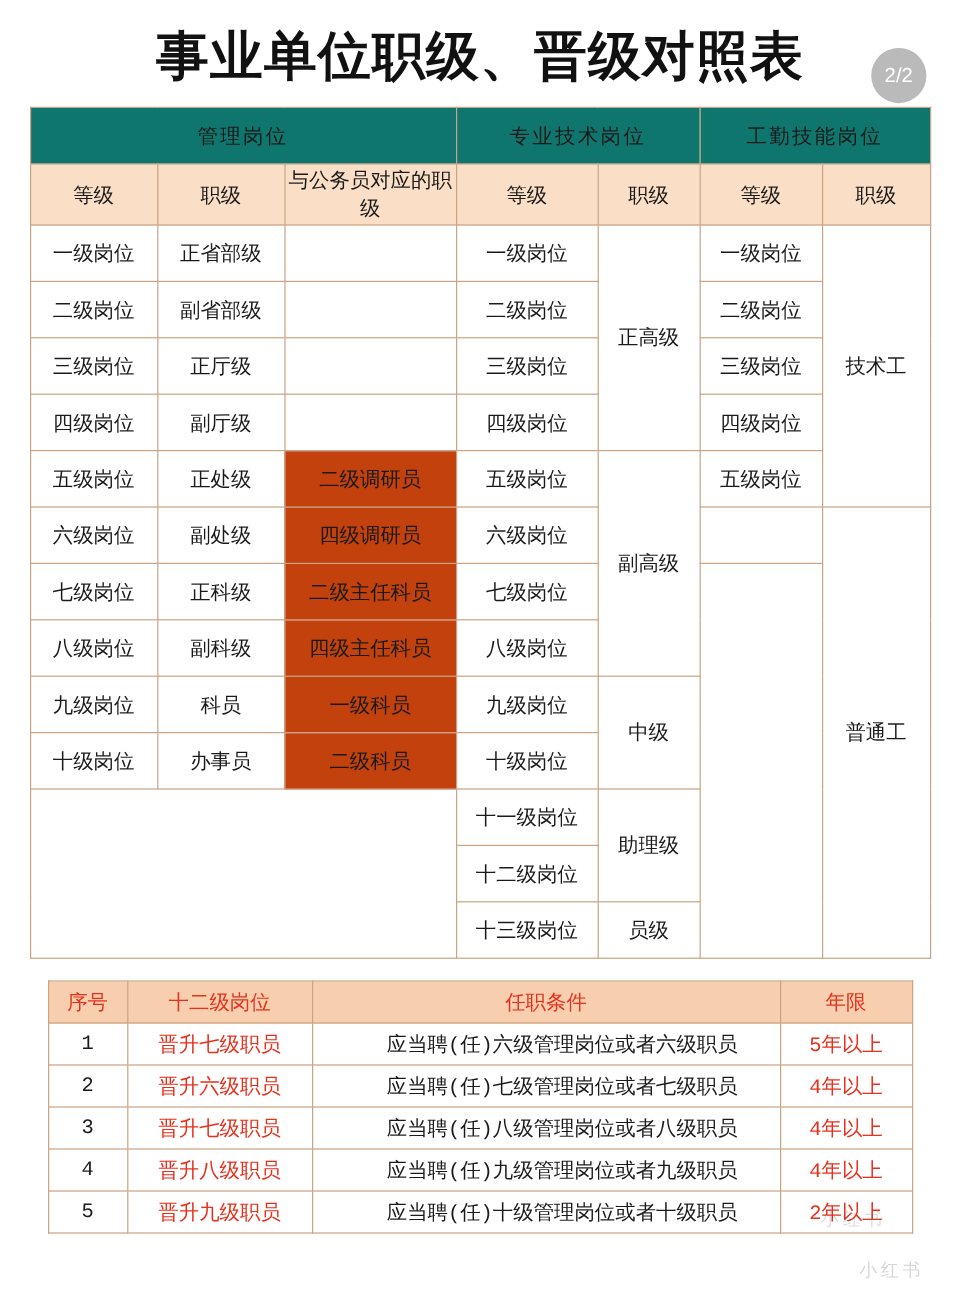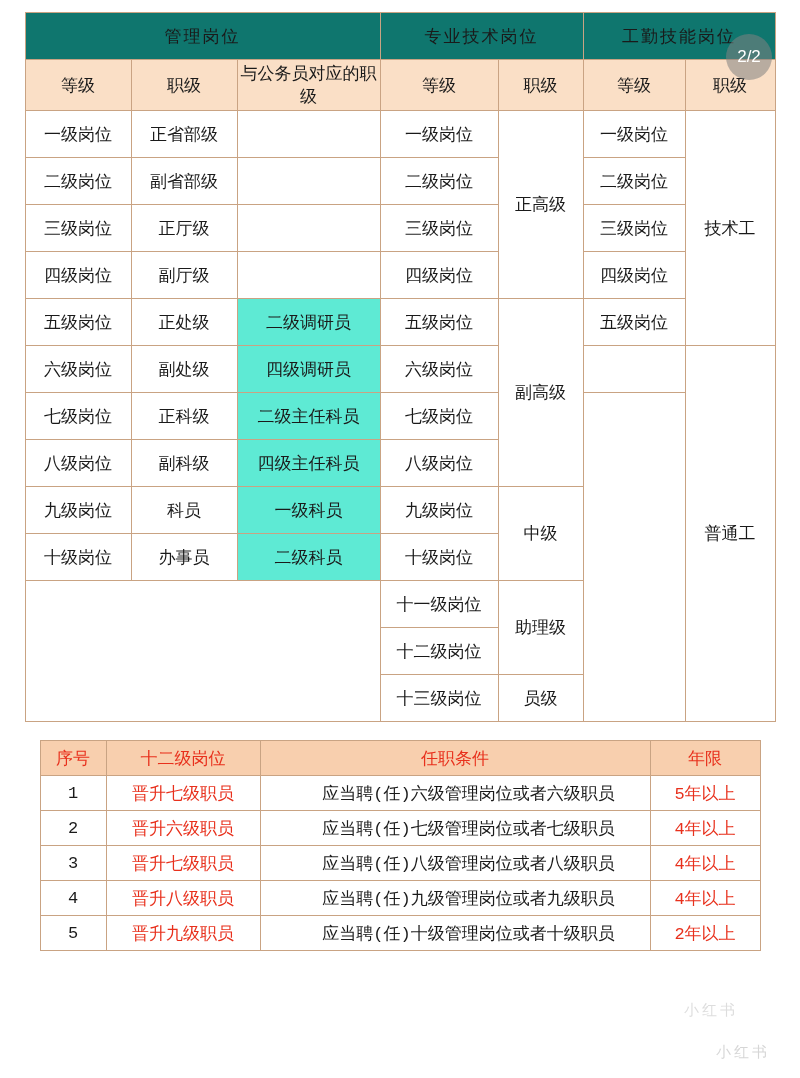--- a/index.html
+++ b/index.html
@@ -71,21 +71,21 @@
   .hdr2 {
     background: #fadfc6;
     font-size: 18px;
     height: 56px;
   }
   .red {
     color: #e8301c;
     font-weight: bold;
   }
   .peach {
-    background: #5eead4;
+    background: #c2410c;
     color: #1f1f1f;
   }
   .empty-cell {
     background: #ffffff;
   }
   table.bottom-table {
     border-collapse: collapse;
     margin: 18px auto 0 auto;
     width: 720px;
     table-layout: fixed;
@@ -133,20 +133,21 @@
     color: rgba(120,120,120,0.25);
     letter-spacing: 3px;
     pointer-events: none;
   }
 </style>
 </head>
 <body>
 
 <div class="page">
 
+  <div class="title">事业单位职级、晋级对照表</div>
   <div class="page-badge">2/2</div>
 
   <table class="main-table">
     <colgroup>
       <col style="width:106px">
       <col style="width:106px">
       <col style="width:143px">
       <col style="width:118px">
       <col style="width:85px">
       <col style="width:102px">

